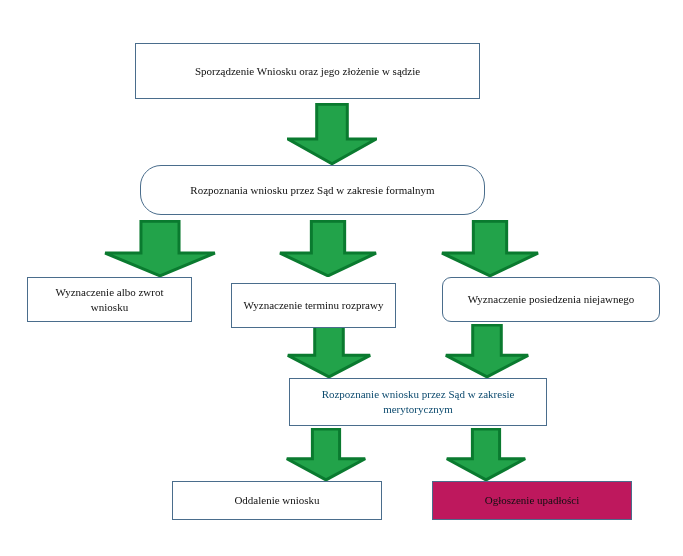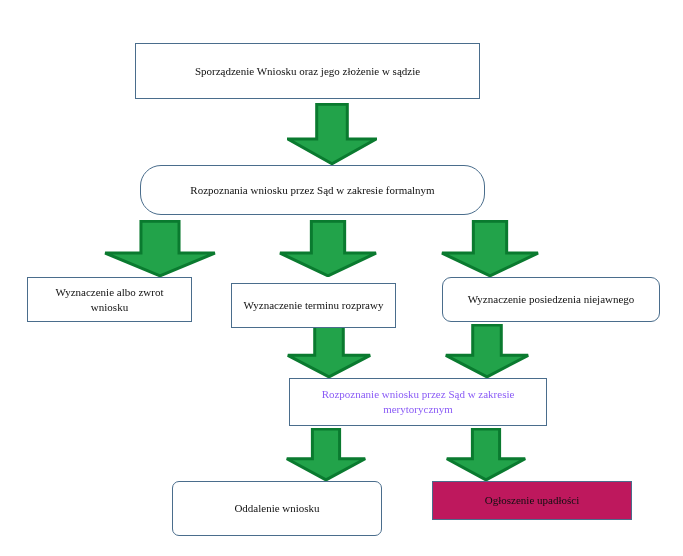--- a/index.html
+++ b/index.html
@@ -86,22 +86,22 @@
     </div>
     <div class="node" style="left: 27px; top: 277px; width: 165px; height: 45px; border-color: rgb(74, 109, 140); background: rgb(255, 255, 255); color: rgb(16, 16, 16);">
       <span>Wyznaczenie albo zwrot wniosku</span>
     </div>
     <div class="node" style="left: 231px; top: 277px; width: 165px; height: 45px; border-color: rgb(74, 109, 140); background: rgb(255, 255, 255); color: rgb(16, 16, 16); margin-top: 6px;">
       <span>Wyznaczenie terminu rozprawy</span>
     </div>
     <div class="node" style="left: 442px; top: 277px; width: 218px; height: 45px; border-color: rgb(74, 109, 140); background: rgb(255, 255, 255); color: rgb(16, 16, 16); border-radius: 9px;">
       <span>Wyznaczenie posiedzenia niejawnego</span>
     </div>
-    <div class="node" style="left: 289px; top: 378px; width: 258px; height: 48px; border-color: rgb(74, 109, 140); background: rgb(255, 255, 255); color: #8b5cf6;">
+    <div class="node" style="left: 289px; top: 378px; width: 258px; height: 48px; border-color: rgb(74, 109, 140); background: rgb(255, 255, 255); color: #0c4a6e;">
       <span>Rozpoznanie wniosku przez Sąd w zakresie merytorycznym</span>
     </div>
-    <div class="node" style="left: 172px; top: 481px; width: 210px; height: 55px; border-color: rgb(74, 109, 140); background: rgb(255, 255, 255); color: rgb(16, 16, 16); border-radius: 7px;">
+    <div class="node" style="left: 172px; top: 481px; width: 210px; height: 39px; border-color: rgb(74, 109, 140); background: rgb(255, 255, 255); color: rgb(16, 16, 16);">
       <span>Oddalenie wniosku</span>
     </div>
     <div class="node" style="left: 432px; top: 481px; width: 200px; height: 39px; border-color: rgb(74, 109, 140); background: #be185d; color: rgb(16, 16, 16);">
       <span>Ogłoszenie upadłości</span>
     </div>
   </div>
 
 </body></html>

